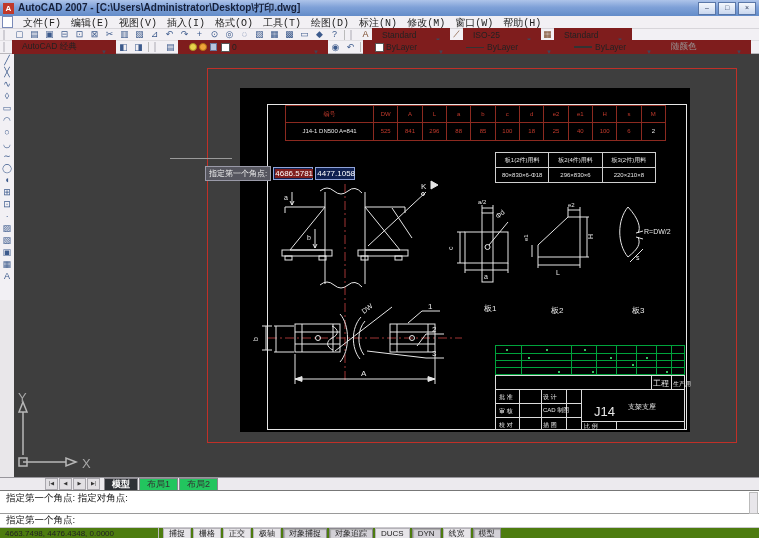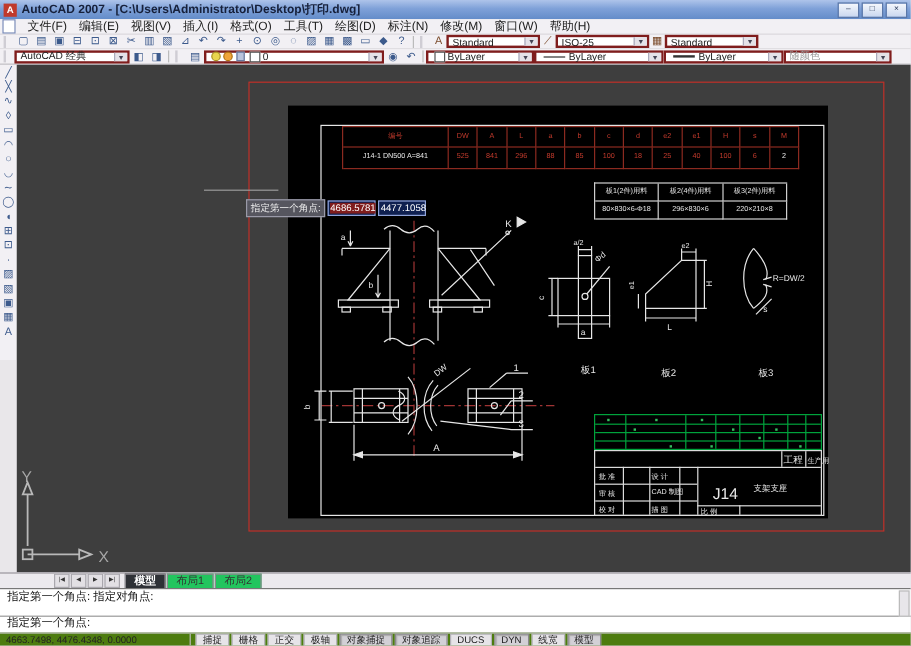--- a/index.html
+++ b/index.html
@@ -7,31 +7,31 @@
   .abs{position:absolute;}
   
   .titlebar{position:absolute;left:0;top:0;width:759px;height:16px;background:linear-gradient(#aec4ea,#7fa1d8 45%,#638cc9);display:flex;align-items:center;padding:0 3px;box-sizing:border-box;}
   .appicon{width:11px;height:11px;background:#c0392b;color:#fff;font-size:8px;line-height:11px;text-align:center;font-weight:bold;margin-right:4px;flex:none;}
   .wtitle{font-size:10px;color:#16203a;font-weight:bold;white-space:nowrap;overflow:hidden;flex:1;}
   .wctl{display:flex;gap:2px;}
   .wbtn{width:16px;height:11px;border:1px solid #5a77a8;background:linear-gradient(#f4f7fc,#c9d7ef);font-size:7px;line-height:10px;text-align:center;color:#2a3a5a;}
   
   .menubar{position:absolute;left:0;top:16px;width:759px;height:13px;background:#f2f0f4;border-bottom:1px solid #d7d5da;display:flex;align-items:center;box-sizing:border-box;padding-left:2px;}
   .docicon{width:9px;height:10px;background:#fff;border:1px solid #7a8ab8;margin-right:5px;flex:none;}
-  .menuitems{display:flex;height:100%;align-items:center;}
+  .menuitems{display:flex;height:100%;align-items:flex-start;font-family:Liberation Mono, monospace;}
   .menuitems>span{font-size:10px;color:#222;padding:0 5px;white-space:nowrap;}
   
   .tb{position:absolute;left:0;width:759px;background:#f2f0f4;display:flex;align-items:center;box-sizing:border-box;}
   .tb1{top:29px;height:12px;border-bottom:1px solid #e0dee2;}
   .tb2{top:41px;height:13px;border-bottom:1px solid #b9b7bc;}
   .grip{width:4px;height:10px;border-left:2px solid #cfcdd4;margin:0 3px;flex:none;}
   .tbicons{display:flex;align-items:center;}
   .tbicons>span{width:13px;height:11px;font-size:9px;line-height:11px;text-align:center;color:#3c5a8c;border:1px solid transparent;}
   .sep{width:1px;height:10px;background:#bbb;margin:0 2px;flex:none;}
-  .combo{display:flex;align-items:center;background:#fff;border:2px solid #7f1d1d;height:11px;font-size:8.5px;color:#222;padding-left:3px;box-sizing:border-box;}
+  .combo{display:flex;align-items:center;background:#fff;border:7px solid #7f1d1d;height:11px;font-size:8.5px;color:#222;padding-left:3px;box-sizing:border-box;}
   .combo .val{flex:1;white-space:nowrap;overflow:hidden;}
   .combo .arr{width:10px;height:100%;background:#e4e2e8;border-left:1px solid #aab;font-size:6px;line-height:10px;text-align:center;color:#445;flex:none;}
   .cicon{width:13px;height:11px;font-size:9px;line-height:11px;text-align:center;color:#7a4a2a;flex:none;}
   .swatch{width:7px;height:7px;background:#fff;border:1px solid #555;margin:0 2px;flex:none;}
   .bulb{width:6px;height:6px;border-radius:50%;background:#e8d44d;border:1px solid #a89020;margin:0 1px;flex:none;}
   .sun{width:6px;height:6px;border-radius:50%;background:#f0a43a;border:1px solid #b07010;margin:0 1px;flex:none;}
   .lock{width:5px;height:6px;background:#b9c4dd;border:1px solid #68789d;margin:0 2px;flex:none;}
   .ltline{width:18px;height:1px;background:#333;margin:0 3px;flex:none;}
   .ltline.thick{height:2px;}
   .combo.disabled .val{color:#999;}
@@ -155,21 +155,21 @@
     </span>
     <span class="cicon">▦</span>
     <span class="combo" style="width:78px">
       <span class="val">Standard</span>
       <span class="arr">▼</span>
     </span>
   </div>
 
   <div class="tb tb2">
     <span class="grip"></span>
-    <span class="combo" style="width:96px">
+    <span class="combo" style="width:104px">
       <span class="val">AutoCAD 经典</span>
       <span class="arr">▼</span>
     </span>
     <span class="tbicons">
       <span>◧</span>
       <span>◨</span>
     </span>
     <span class="sep"></span>
     <span class="grip"></span>
     <span class="tbicons">

